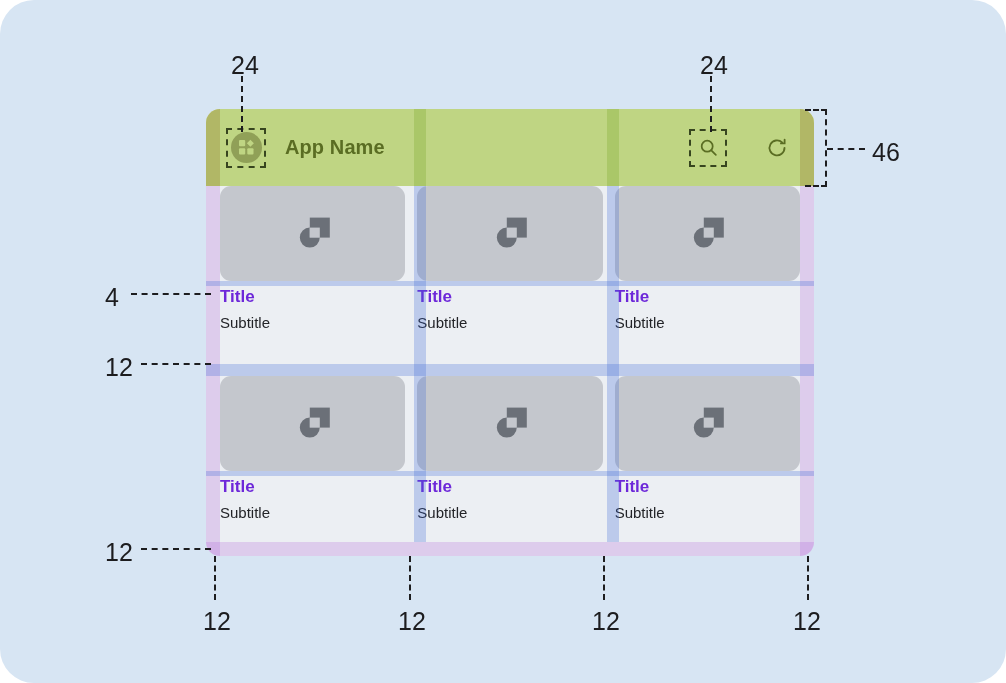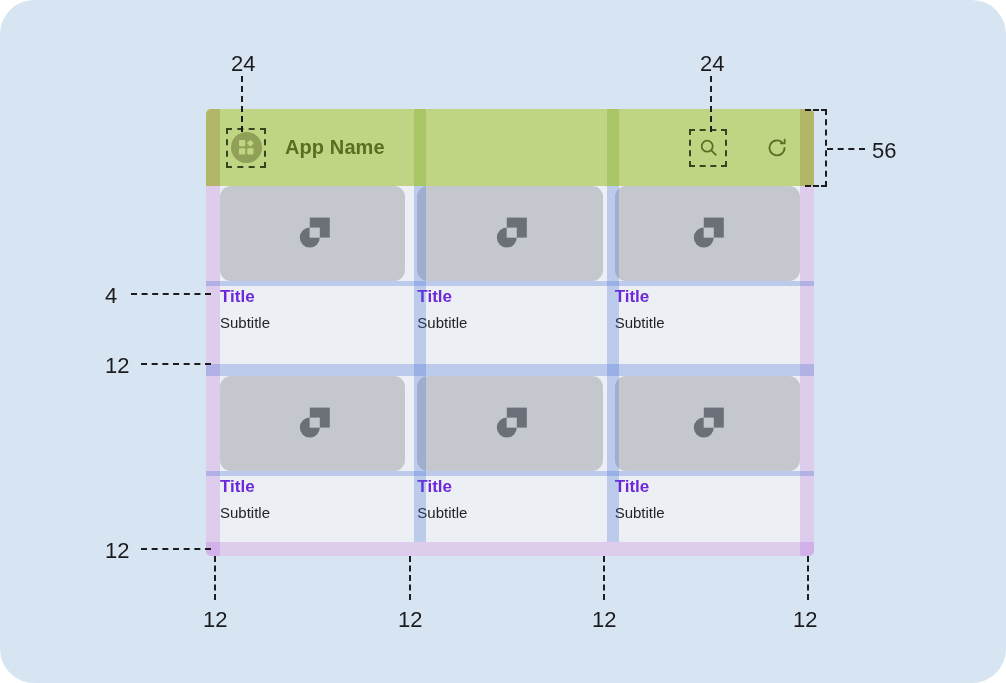--- a/index.html
+++ b/index.html
@@ -24,21 +24,21 @@
     overflow: hidden;
   }
 
   
   #device {
     position: absolute;
     left: 206px;
     top: 109px;
     width: 608px;
     height: 447px;
-    border-radius: 5px;
+    border-radius: 14px;
     background: #eceff3;
     overflow: hidden;
   }
 
   
   #appbar {
     position: absolute;
     left: 0;
     top: 0;
     width: 608px;
@@ -167,21 +167,21 @@
     pointer-events: none;
   }
   .ov-green  { background: rgba(124,168,44,.30); }
   .ov-olive  { background: rgba(150,126,46,.34); }
   .ov-purple { background: rgba(168, 80, 214, .22); }
   .ov-blue   { background: rgba( 58,104,214, .27); }
 
   
   .ann-label {
     position: absolute;
-    font-size: 22px;
+    font-size: 25px;
     color: #1c1c1e;
     font-family: "Liberation Sans", sans-serif;
     white-space: nowrap;
   }
   .dash-h {
     position: absolute;
     border-top: 2px dashed #1d1d1f;
     height: 0;
   }
   .dash-v {
@@ -349,21 +349,21 @@
   </div>
 
   <div class="ann-label" style="left:231px; top:51px;">24</div>
   <div class="dash-v" style="left:241px; top:76px; height:56px;"></div>
 
   <div class="ann-label" style="left:700px; top:51px;">24</div>
   <div class="dash-v" style="left:710px; top:76px; height:56px;"></div>
 
   <div class="bracket" style="left:805px; top:109px; width:22px; height:78px;"></div>
   <div class="dash-h" style="left:827px; top:148px; width:38px;"></div>
-  <div class="ann-label" style="left:872px; top:138px;">56</div>
+  <div class="ann-label" style="left:872px; top:138px;">46</div>
 
   <div class="ann-label" style="left:105px; top:283px;">4</div>
   <div class="dash-h" style="left:131px; top:293px; width:80px;"></div>
 
   <div class="ann-label" style="left:105px; top:353px;">12</div>
   <div class="dash-h" style="left:141px; top:363px; width:70px;"></div>
 
   <div class="ann-label" style="left:105px; top:538px;">12</div>
   <div class="dash-h" style="left:141px; top:548px; width:70px;"></div>
 

